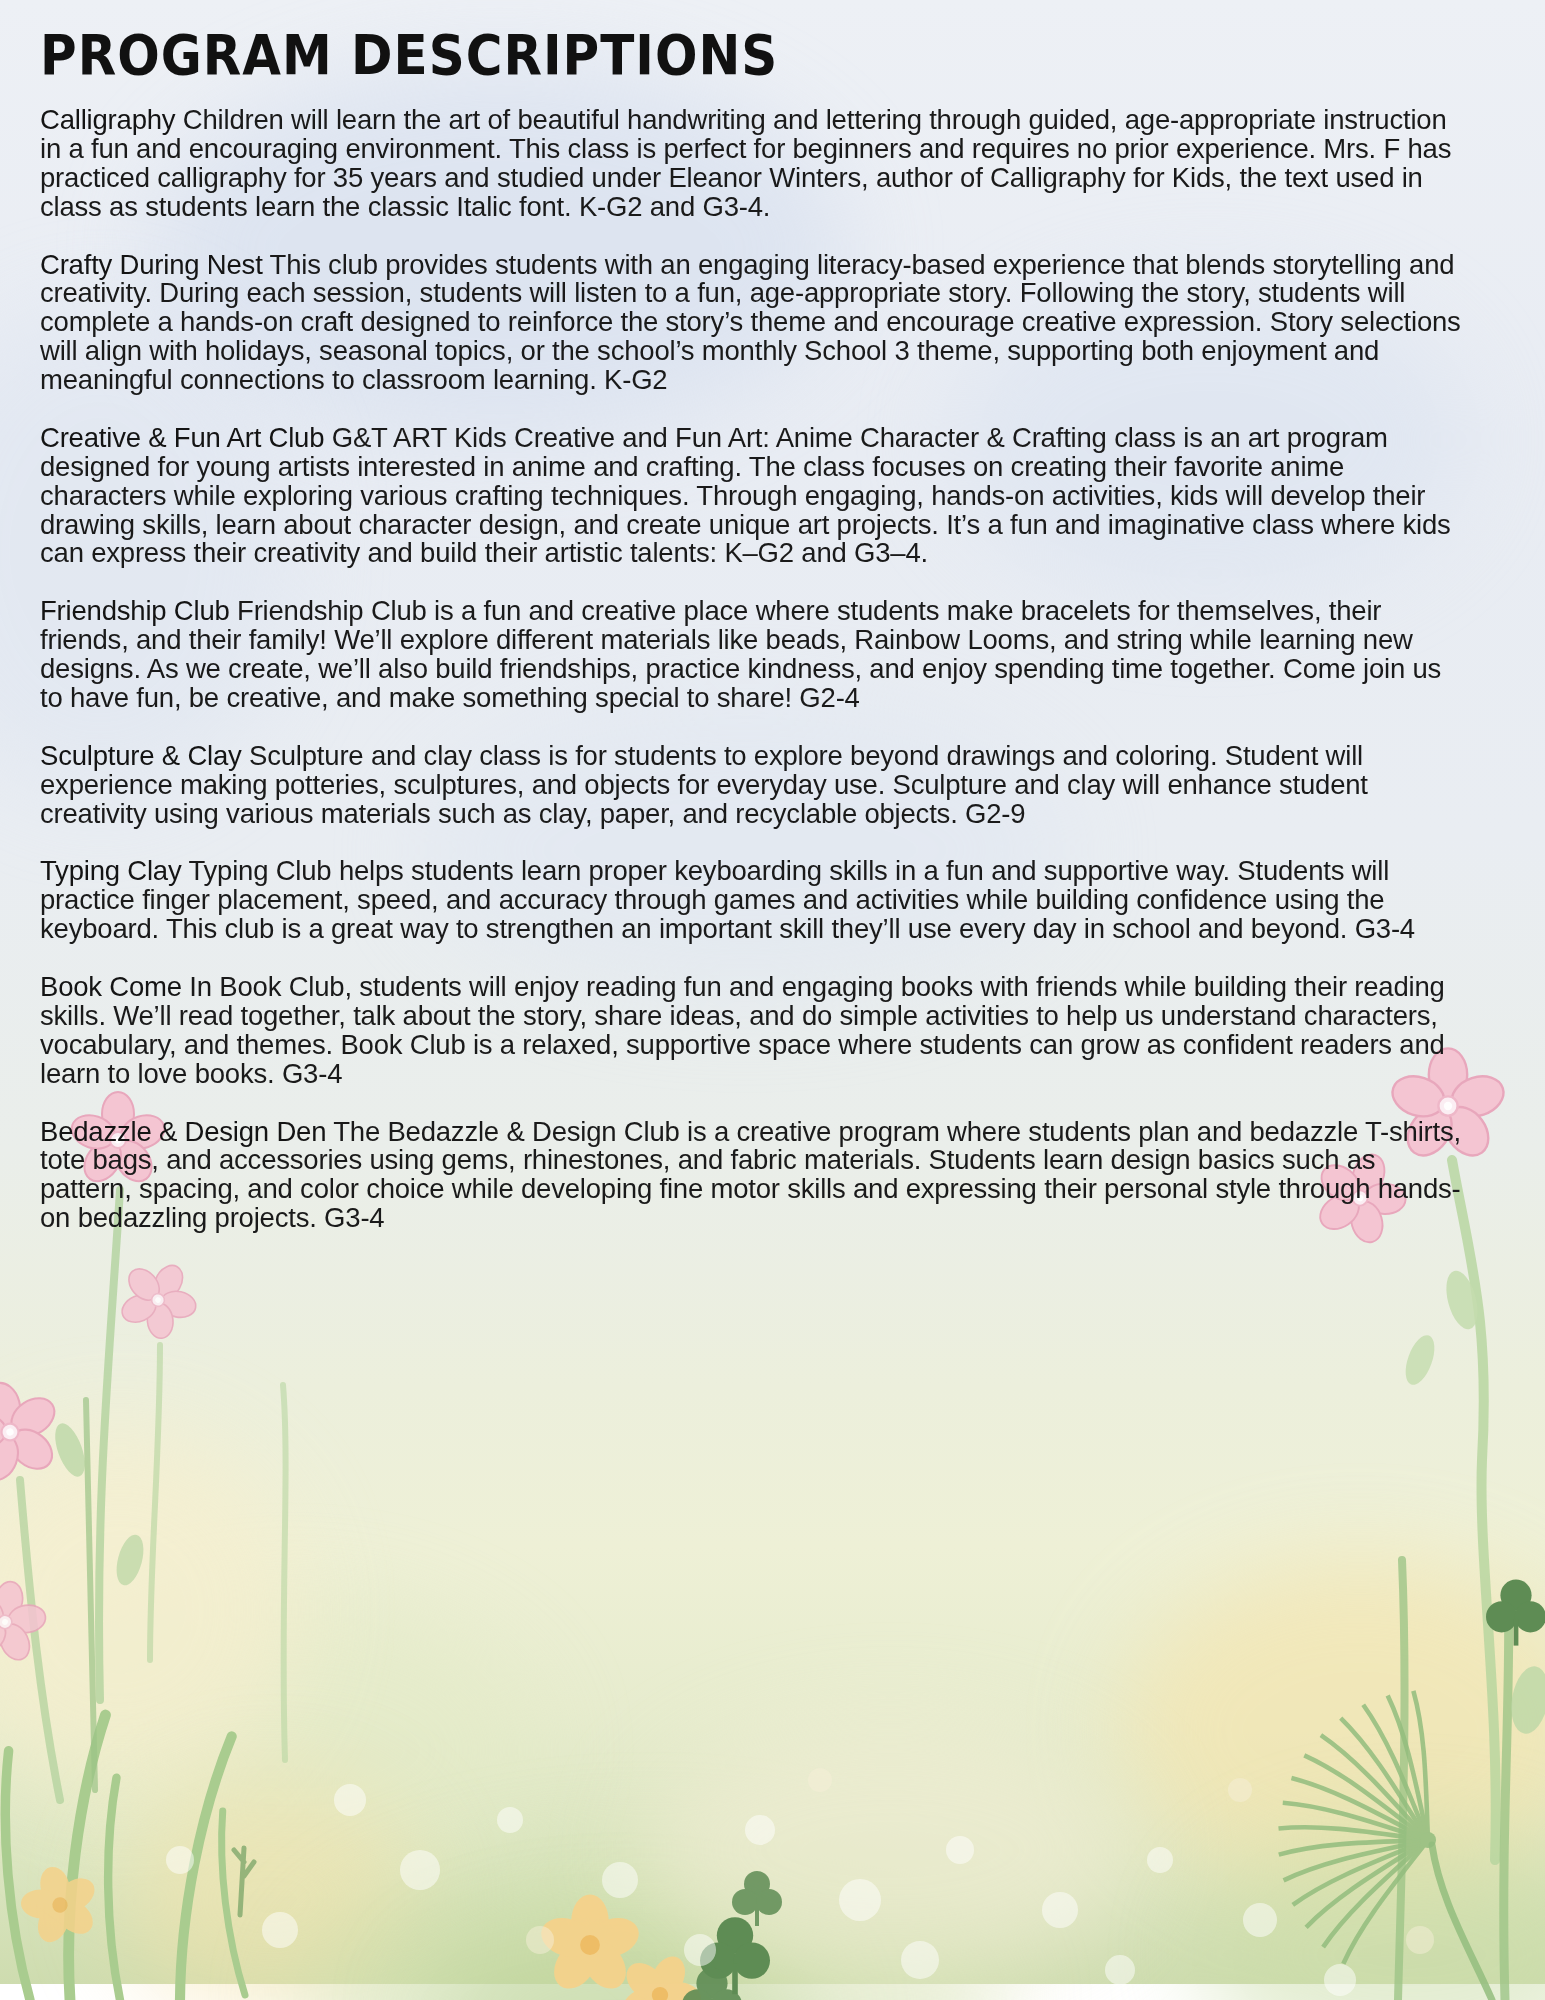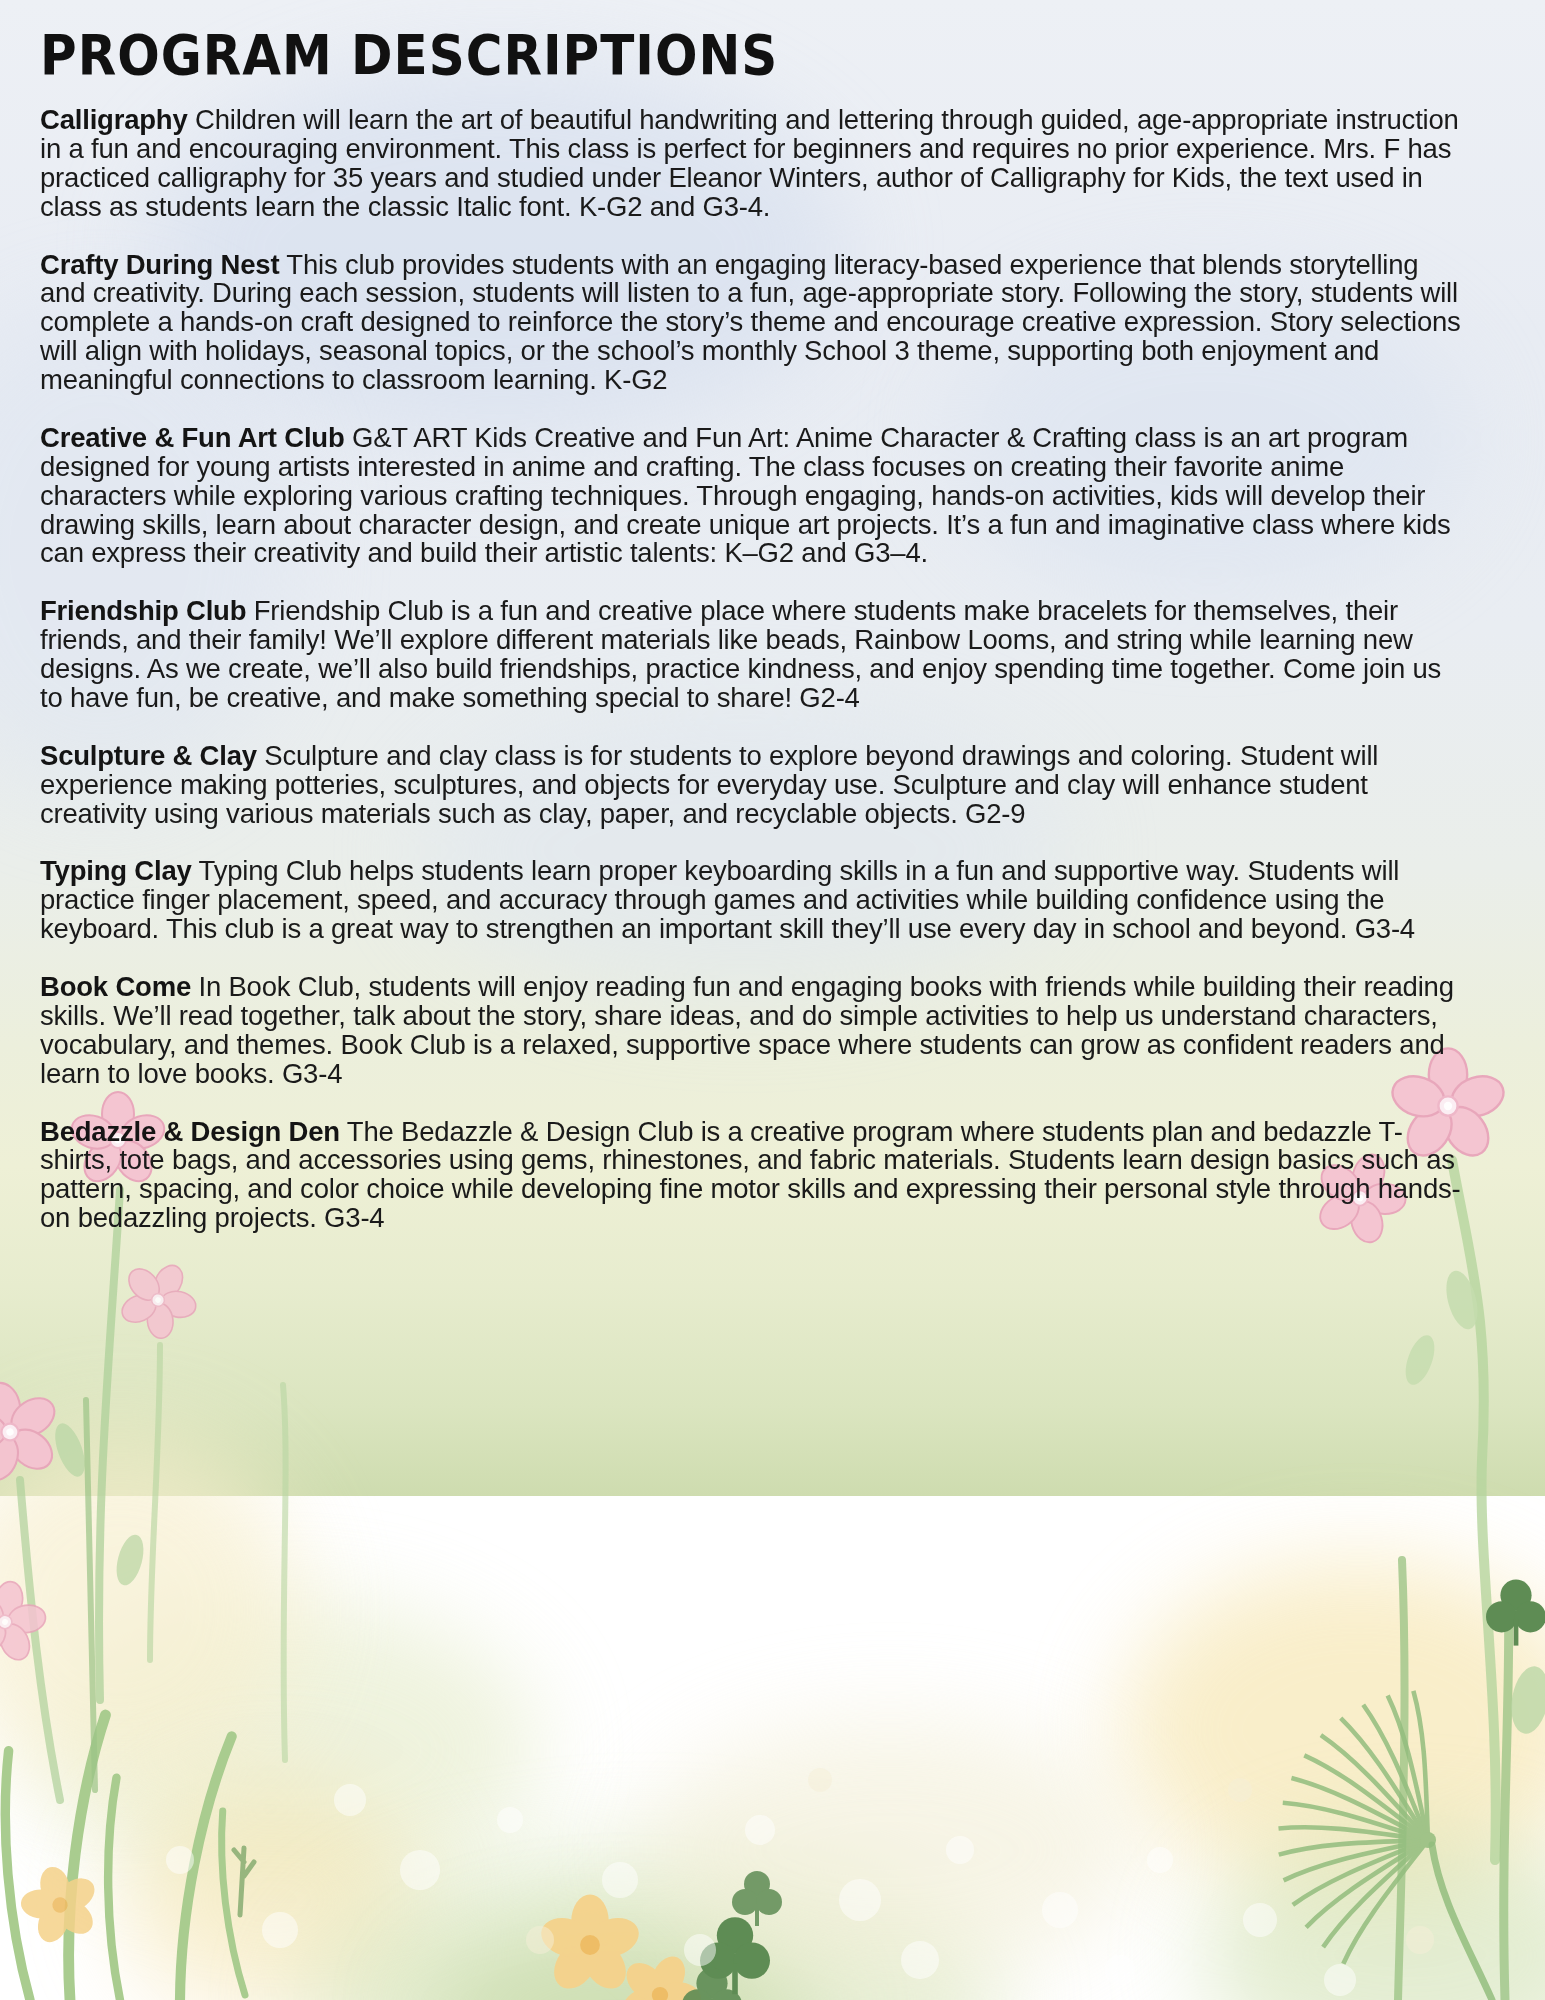--- a/index.html
+++ b/index.html
@@ -7,21 +7,21 @@
     margin: 0;
     padding: 0;
     width: 1545px;
     height: 2000px;
     overflow: hidden;
     font-family: "Liberation Sans", sans-serif;
   }
   .page {
     position: relative;
     width: 1545px;
-    height: 1496px;
+    height: 1984px;
     background: linear-gradient(180deg,
       #edf0f5 0%, #e8ecf3 22%, #e9edf2 42%, #eaeeea 58%,
       #ecefdc 70%, #eef0d6 78%, #e7ecce 86%, #dbe5c0 94%, #cedcaf 100%);
   }
   
   .blob { position: absolute; border-radius: 50%; filter: blur(45px); pointer-events: none; }
   .b1  { left: 150px;  top: 60px;   width: 700px; height: 380px; background:#d3ddee; opacity:.55; }
   .b2  { left: 950px;  top: 280px;  width: 520px; height: 320px; background:#d9e2f0; opacity:.50; }
   .b3  { left: 420px;  top: 700px;  width: 650px; height: 300px; background:#dde5f1; opacity:.45; }
   .b4  { left: -100px; top: 300px;  width: 400px; height: 500px; background:#dbe3f0; opacity:.40; }
@@ -54,21 +54,21 @@
     transform: scaleY(1.12);
     transform-origin: left top;
   }
   p.desc {
     margin: 0 0 29px 0;
     font-size: 27.5px;
     line-height: 1.05;
     letter-spacing: -0.2px;
     color: #1a1a1a;
   }
-  p.desc strong { font-weight: 700; color: #141414; }
+  p.desc strong { font-weight: 400; color: #141414; }
 </style>
 </head>
 <body>
 
 <div class="page">
 
   <div class="blob b1"></div>
   <div class="blob b2"></div>
   <div class="blob b3"></div>
   <div class="blob b4"></div>

